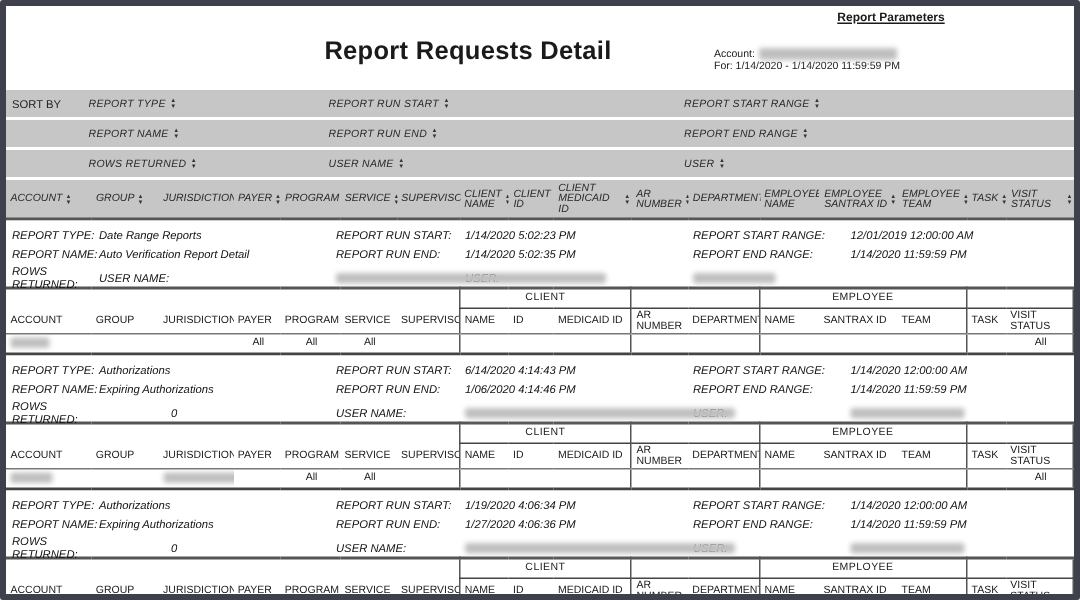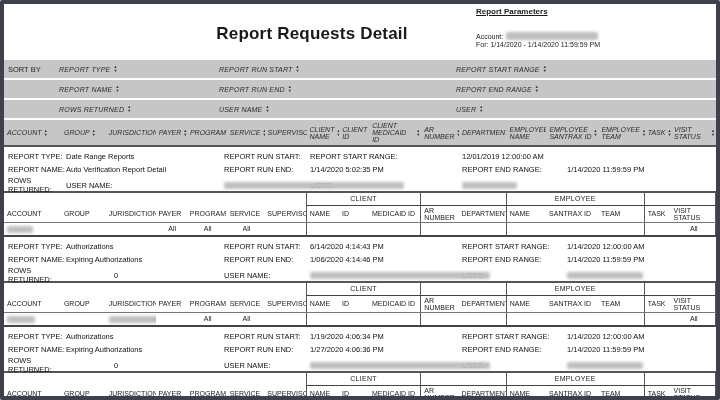--- a/index.html
+++ b/index.html
@@ -8,21 +8,21 @@
   .screen {
     width:720px; height:400px; background:#ffffff;
     border:4px solid #3e414c; border-radius:2px; overflow:hidden; position:relative;
   }
 
   
   .tophdr { height:56px; position:relative; background:#fff; }
   .title { padding-top:20px; padding-right:96px; text-align:center;
            font-size:17px; font-weight:bold; letter-spacing:0.2px; }
   .params { position:absolute; top:3px; left:472px; width:236px; font-size:7px; }
-  .params .phead { font-size:8px; font-weight:bold; text-decoration:underline; margin-bottom:16px; }
+  .params .phead { font-size:8px; font-weight:bold; text-decoration:underline; margin-bottom:16px;text-align:center; }
   .params .pline { margin-top:1px; display:flex; align-items:center; gap:3px; }
 
   .redact { display:inline-block; height:8px; border-radius:2px;
             background:#bfbfbf; filter:blur(1.6px); vertical-align:middle; }
   .redact.small { height:7px; }
 
   
   .sortband { background:#fff; }
   .sortrow { height:20px; background:#c6c6c6; border-bottom:2px solid #ffffff;
              display:grid; grid-template-columns:55px 160px 237px 1fr; align-items:center; }
@@ -41,21 +41,21 @@
 
   
   .mainhdr { background:#c6c6c6; border-bottom:2px solid #555; }
   .mainhdr td { padding:2px 1px 2px 3px; vertical-align:middle; height:26px; }
   .mh { display:flex; align-items:center; gap:2px; cursor:pointer; }
   .mh .lbl { font-size:7px; font-style:italic; line-height:7px; color:#2a2a2a; }
 
   
   .block { padding:3px 0 2px 4px; background:#fff; }
   .brow { display:grid; grid-template-columns:58px 158px 86px 152px 105px 1fr;
-          height:13px; align-items:center; font-size:7.5px; }
+          height:13px; align-items:center; font-size:7.5px;font-style:italic; }
   .brow .lab { color:#111; }
   .brow .val { color:#111; }
   .indent { padding-left:48px; }
 
   
   table.sub { border-top:2px solid #555; font-size:7px; }
   table.sub tr.grp td { height:13px; border-bottom:1px solid #444; text-align:center;
                         font-size:7px; letter-spacing:0.3px; }
   table.sub tr.grp td.g0 { border-bottom:none; }
   table.sub tr.cols td { height:14px; padding:1px 1px 1px 3px; vertical-align:middle;
@@ -253,20 +253,21 @@
           </td>
     </tr>
   </tbody>
     </table>
 
   <div class="block">
     <div class="brow">
       <span class="lab">REPORT TYPE:</span>
       <span class="val">Date Range Reports</span>
       <span class="lab">REPORT RUN START:</span>
+      <span class="val">1/14/2020 5:02:23 PM</span>
       <span class="lab">REPORT START RANGE:</span>
       <span class="val">12/01/2019 12:00:00 AM</span>
     </div>
     <div class="brow">
       <span class="lab">REPORT NAME:</span>
       <span class="val">Auto Verification Report Detail</span>
       <span class="lab">REPORT RUN END:</span>
       <span class="val">1/14/2020 5:02:35 PM</span>
       <span class="lab">REPORT END RANGE:</span>
       <span class="val">1/14/2020 11:59:59 PM</span>

